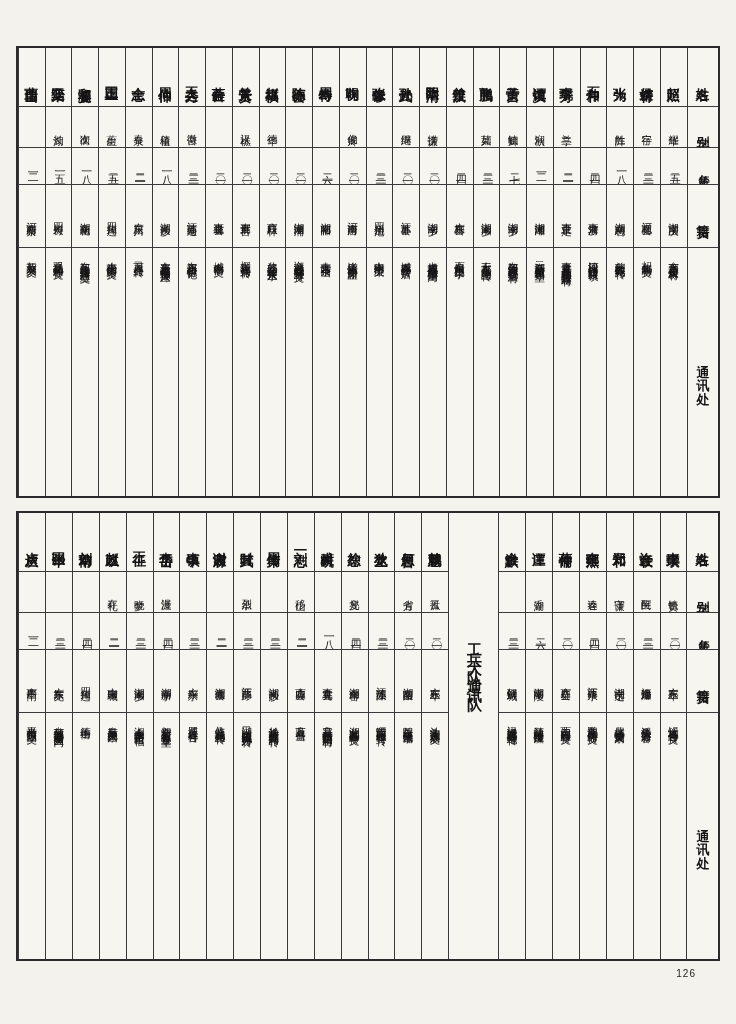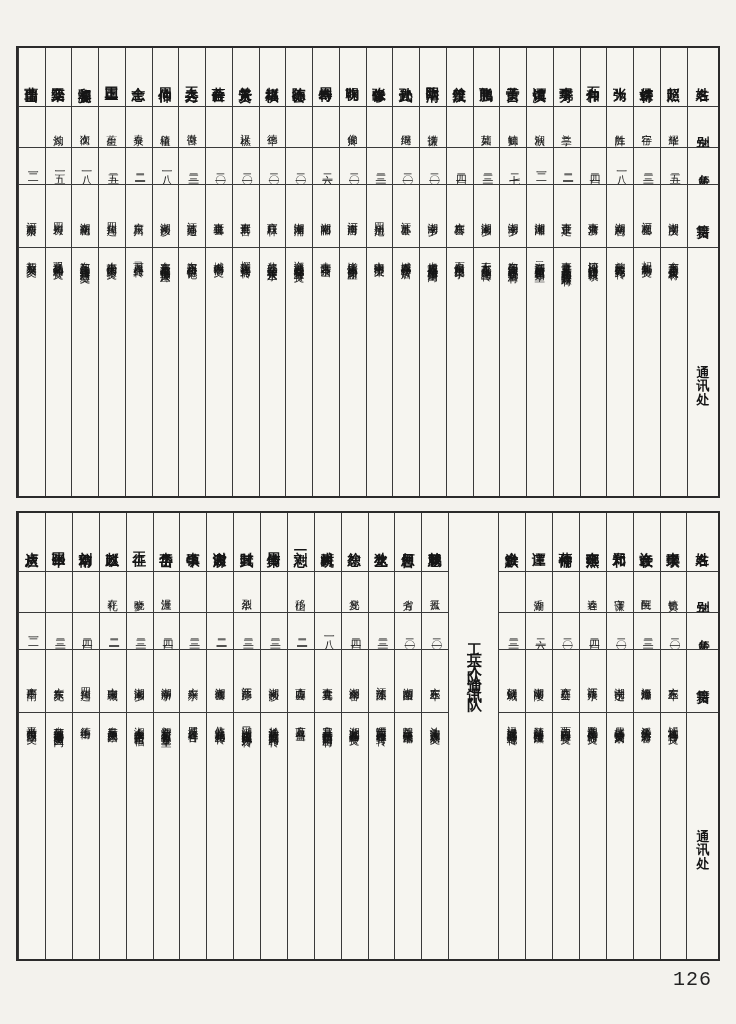--- a/index.html
+++ b/index.html
@@ -56,23 +56,23 @@
   .header-col .cell.address{align-items:center;}
   .header-col .cell.address .vtext{letter-spacing:14px;}
   .divider-cell{
     flex:1;display:flex;justify-content:center;align-items:flex-start;
     padding-top:118px;border-bottom:none;
   }
   .divider-cell .vtext{
     font-size:15px;font-weight:bold;letter-spacing:9px;line-height:1.3;
   }
   .page-number{
-    position:absolute;right:24px;top:968px;
-    font-family:Liberation Mono, monospace;
-    font-size:20px;color:#222;
+    position:absolute;right:40px;top:968px;
+    font-family:Liberation Sans, sans-serif;
+    font-size:10px;color:#222;
     letter-spacing:1px;
   }
 </style>
 </head>
 <body>
 
 <div class="sheet">
   <div class="rtable top" id="top-table">
       <div class="col header-col">
     <div class="cell name">

